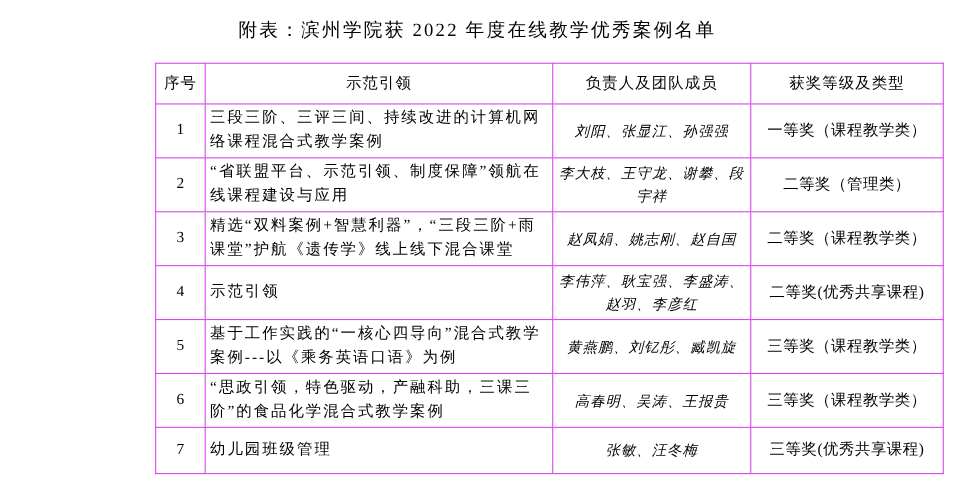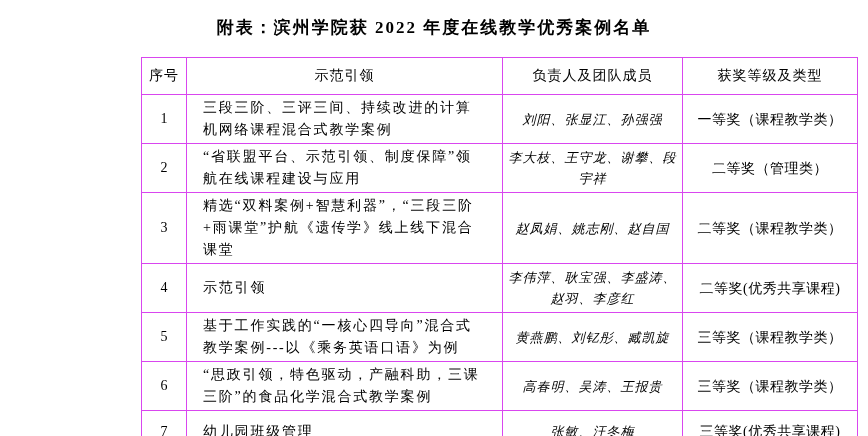--- a/index.html
+++ b/index.html
@@ -15,21 +15,21 @@
     font-family: "Liberation Serif", "DejaVu Serif", serif;
     color: #000000;
   }
   .doc-title {
     position: absolute;
     top: 16px;
     left: 0;
     width: 100%;
     text-align: center;
     font-size: 17px;
-    font-weight: bold;
+    font-weight: normal;
     letter-spacing: 2px;
     white-space: nowrap;
   }
   table.awards {
     position: absolute;
     left: 141px;
     top: 57px;
     width: 716px;
     border-collapse: collapse;
     table-layout: fixed;
@@ -53,21 +53,21 @@
   td.col-no {
     text-align: center;
     font-size: 14px;
     padding: 2px 4px;
   }
   td.col-case {
     text-align: left;
     font-size: 14px;
     letter-spacing: 1.8px;
     line-height: 22px;
-    padding: 2px 16px;
+    padding: 2px 4px;
   }
   td.col-team {
     text-align: center;
     font-size: 13px;
     letter-spacing: 1px;
     line-height: 21px;
     padding: 2px 5px;
     font-style: italic;
   }
   td.col-award {

